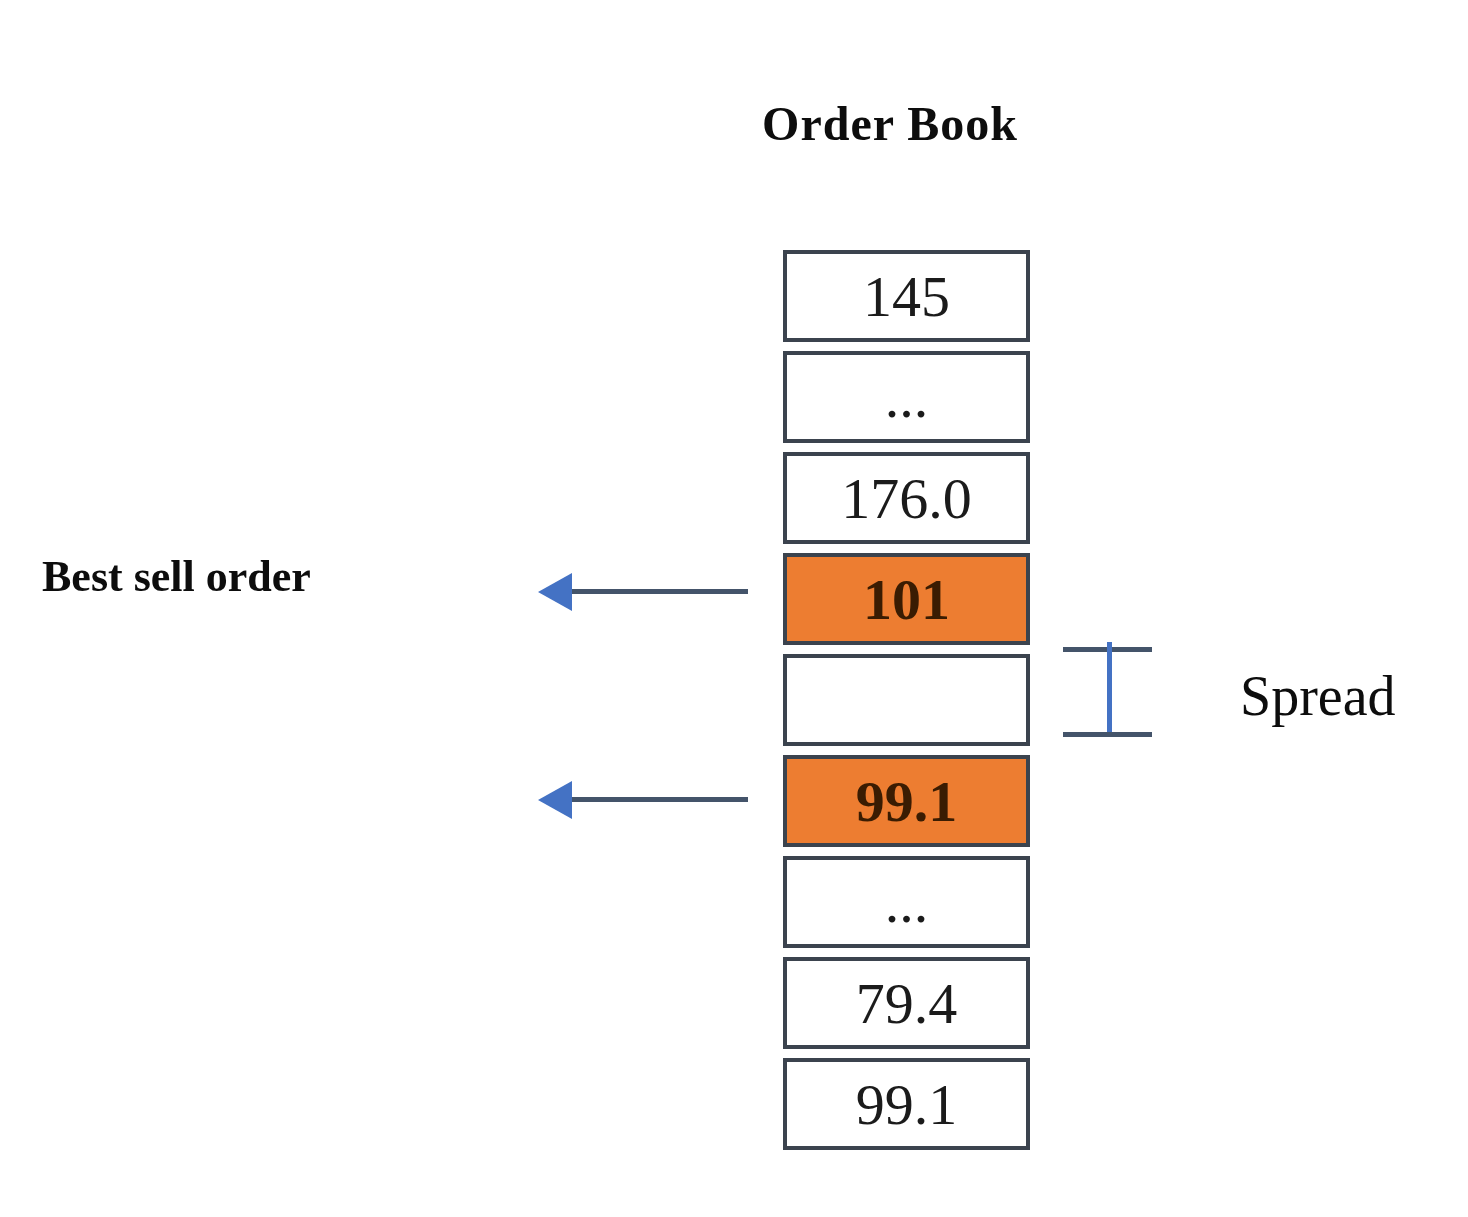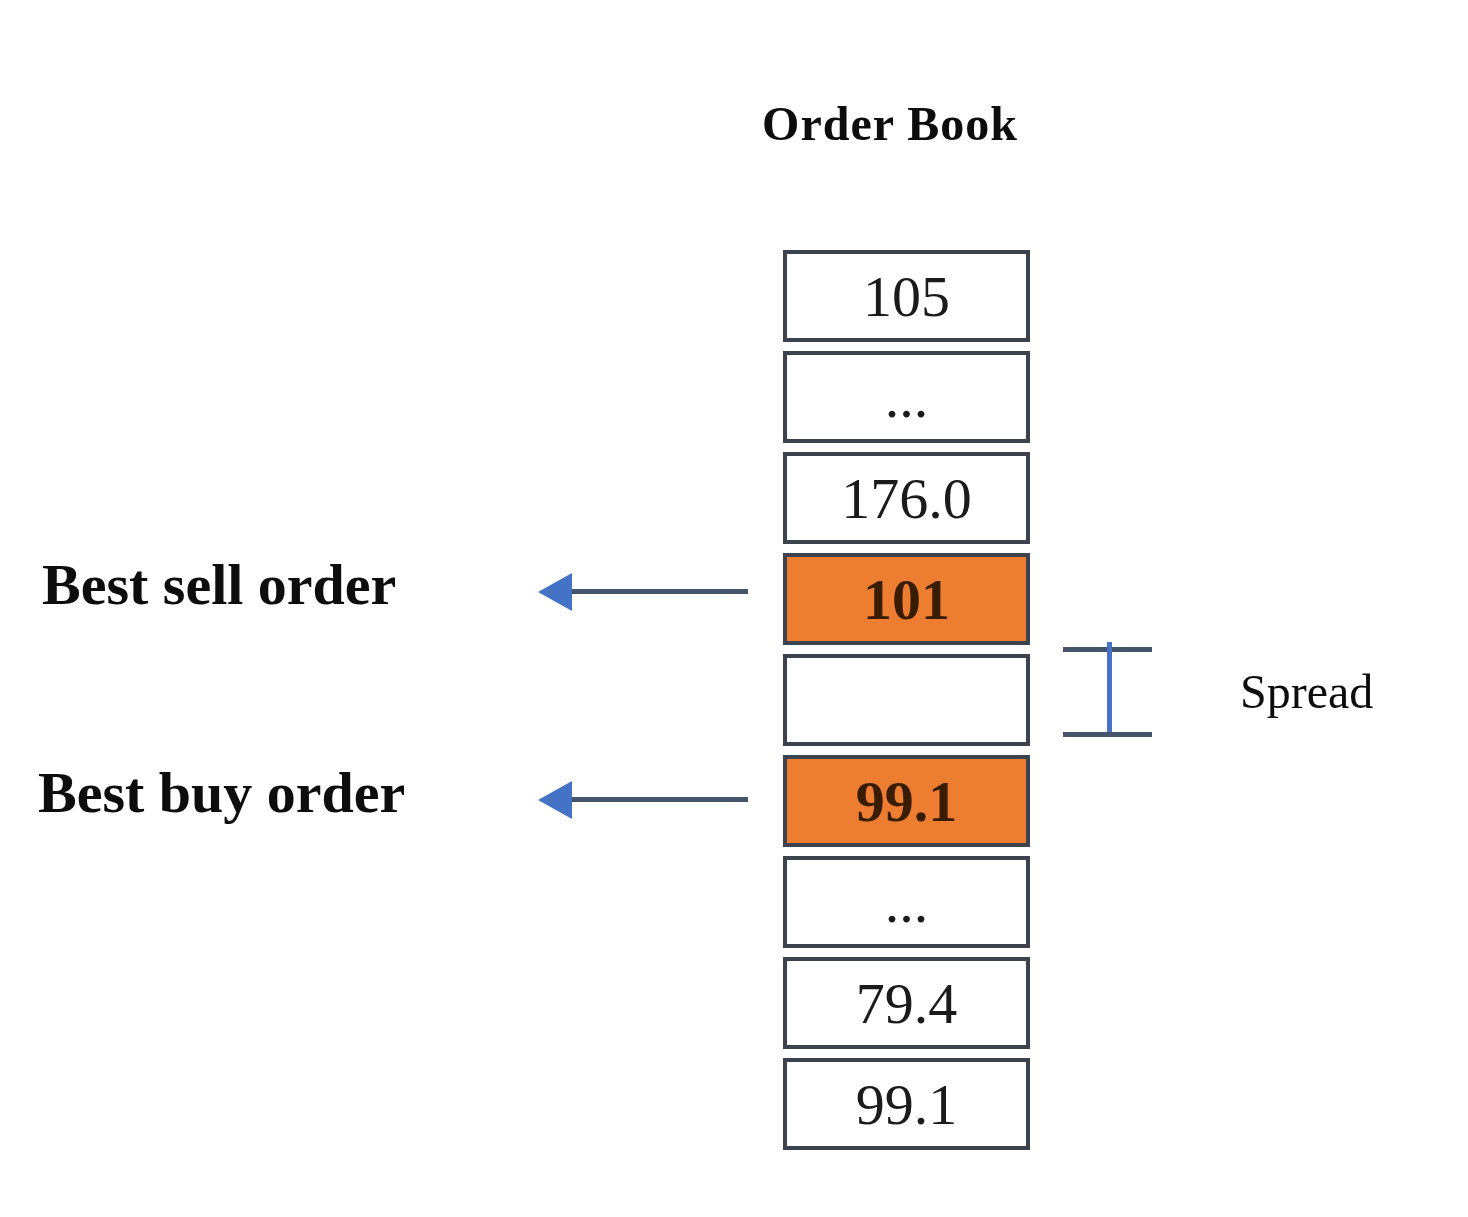--- a/index.html
+++ b/index.html
@@ -52,21 +52,21 @@
     font-size: 58px;
     color: #1b1b1b;
     line-height: 1;
     padding-top: 2px;
   }
   .row.highlighted .value {
     color: #3a1c02;
   }
   .side-label {
     position: absolute;
-    font-size: 58px;
+    font-size: 44px;
     font-weight: bold;
     color: #0d0d0d;
     white-space: nowrap;
     line-height: 1.15;
   }
   .label-sell { left: 42px; top: 552px; }
   .label-buy  { left: 38px; top: 760px; }
   .arrow-line {
     position: absolute;
     height: 5px;
@@ -98,35 +98,35 @@
     left: 1107px;
     top: 642px;
     width: 5px;
     height: 95px;
     background: var(--spread-line, #4472C4);
   }
   .spread-label {
     position: absolute;
     left: 1240px;
     top: 664px;
-    font-size: 48px;
+    font-size: 56px;
     color: #0d0d0d;
     white-space: nowrap;
   }
 </style>
 </head>
 <body style="--highlight: #ED7D31; --box-border: #3B434E; --arrow-line: #44546A; --arrow-head: #4472C4; --spread-line: #4472C4; --spread-cap: #44546A;">
 
 <div class="canvas">
 
   <div class="title">Order Book</div>
 
   <div class="stack">
     <div class="row">
-      <span class="value">105</span>
+      <span class="value">145</span>
     </div>
     <div class="row">
       <span class="value">...</span>
     </div>
     <div class="row">
       <span class="value">176.0</span>
     </div>
     <div class="row highlighted">
       <span class="value">101</span>
     </div>
@@ -141,21 +141,20 @@
     </div>
     <div class="row">
       <span class="value">79.4</span>
     </div>
     <div class="row">
       <span class="value">99.1</span>
     </div>
   </div>
 
   <div class="side-label label-sell">Best sell order</div>
-  <div class="side-label label-buy">Best buy order</div>
 
   <div>
     <div class="arrow-line sell-line"></div>
     <div class="arrow-head sell-head"></div>
   </div>
 
   <div>
     <div class="arrow-line buy-line"></div>
     <div class="arrow-head buy-head"></div>
   </div>

